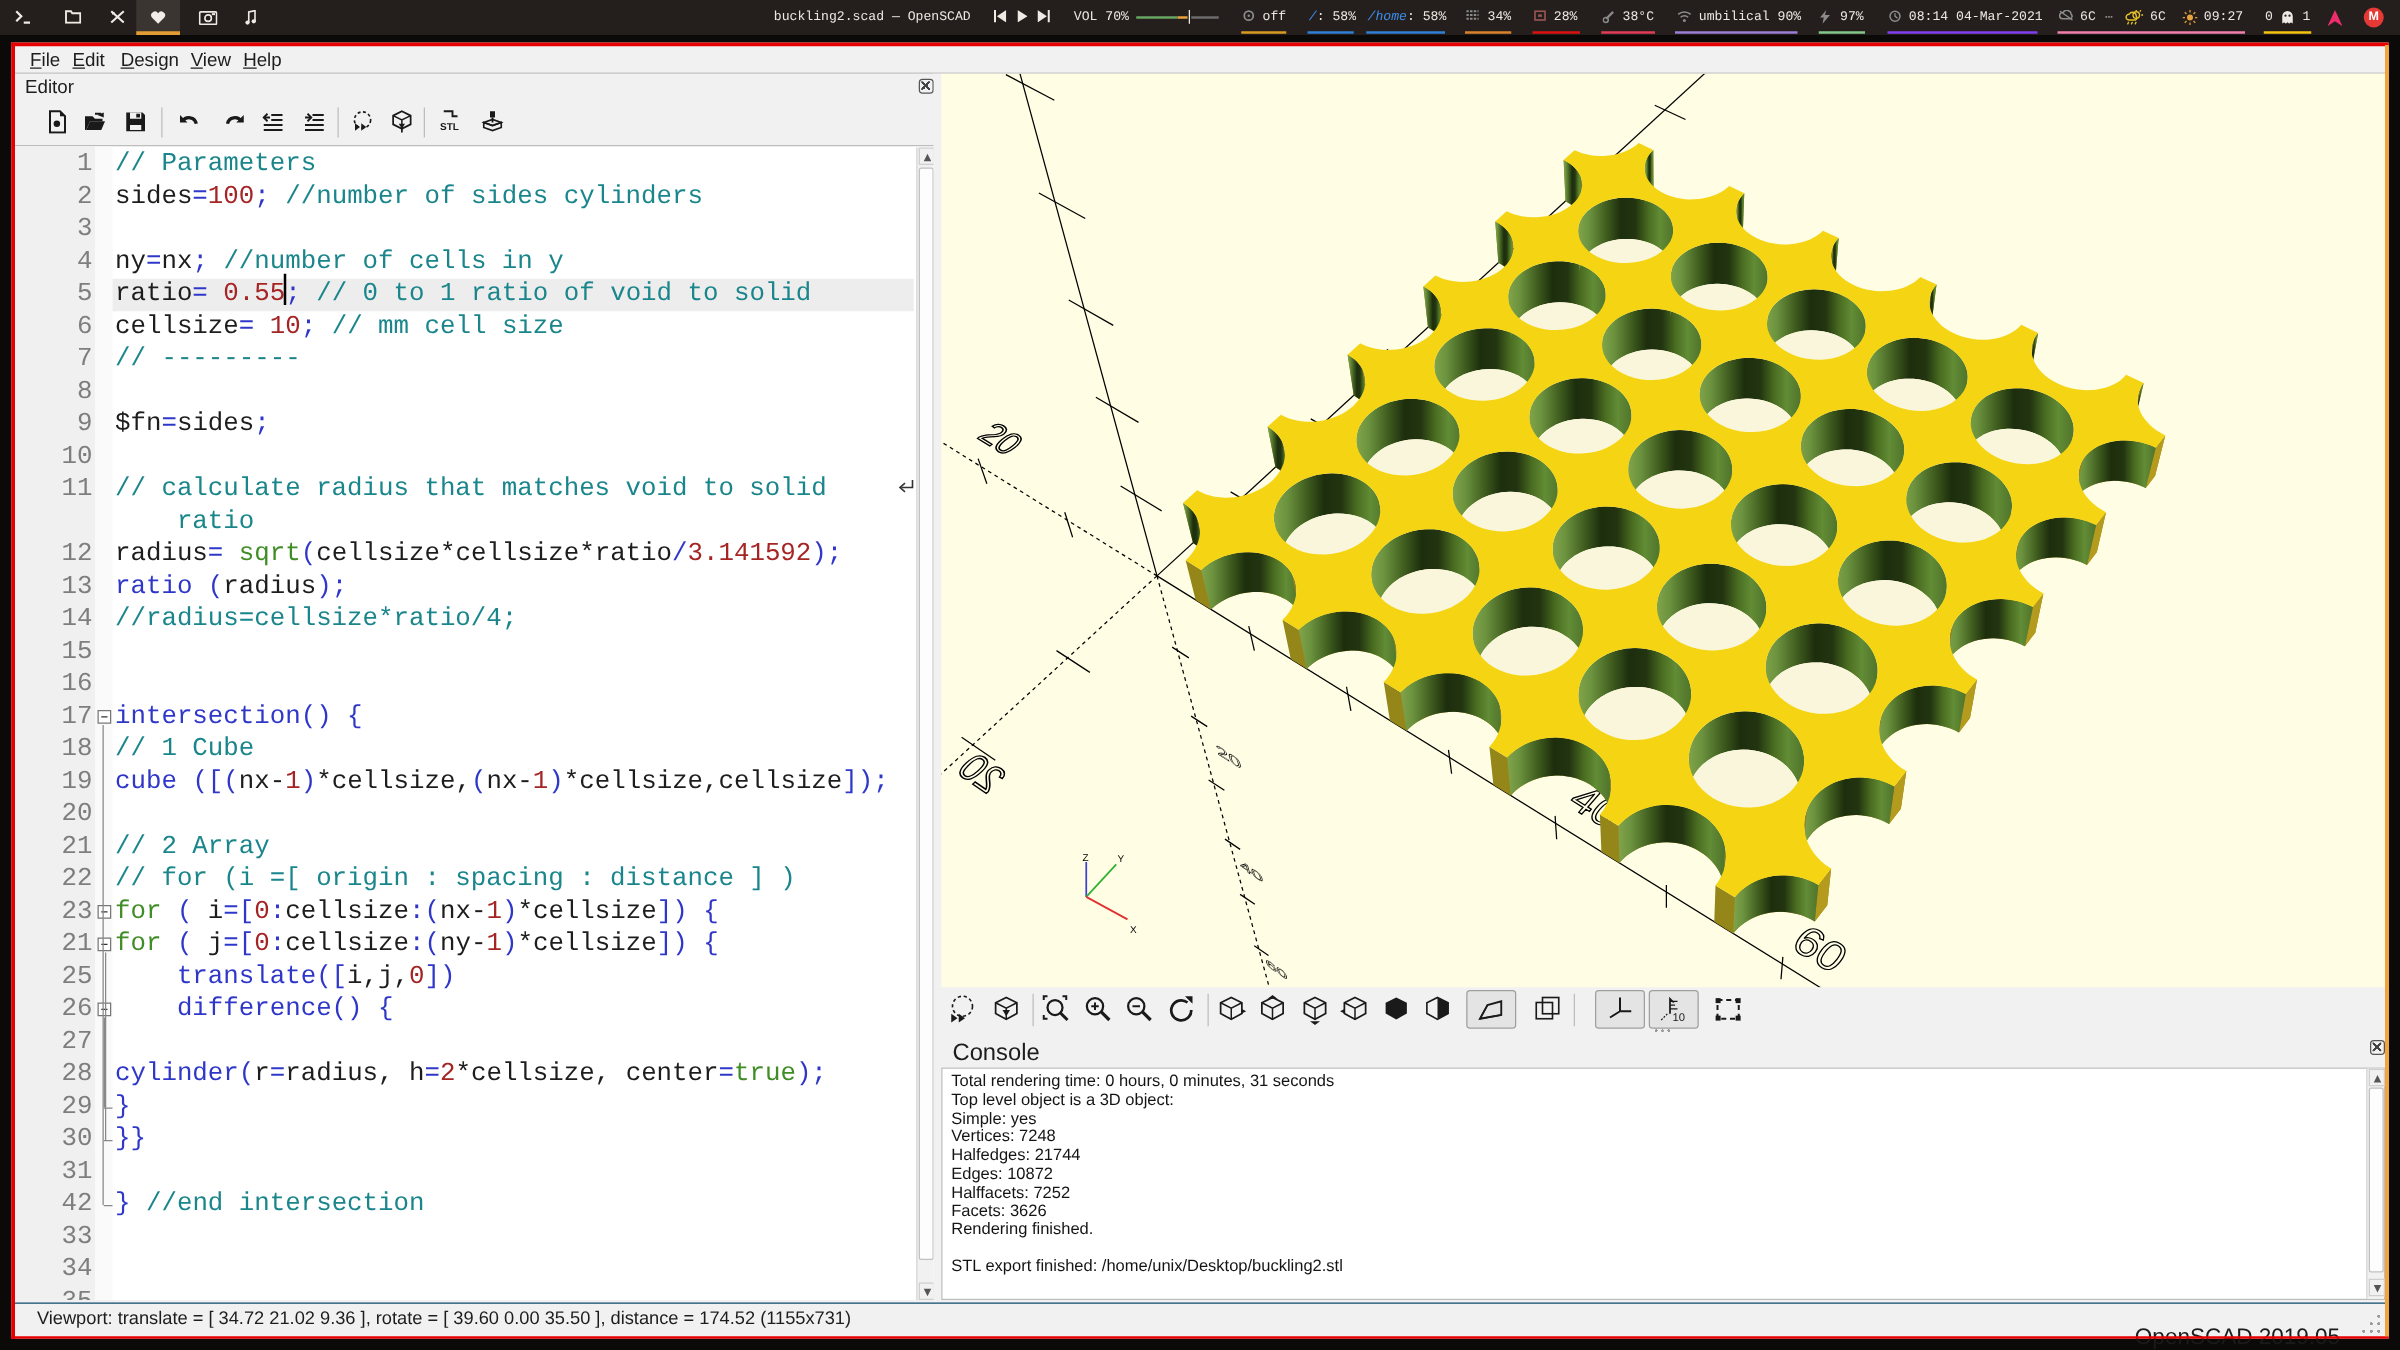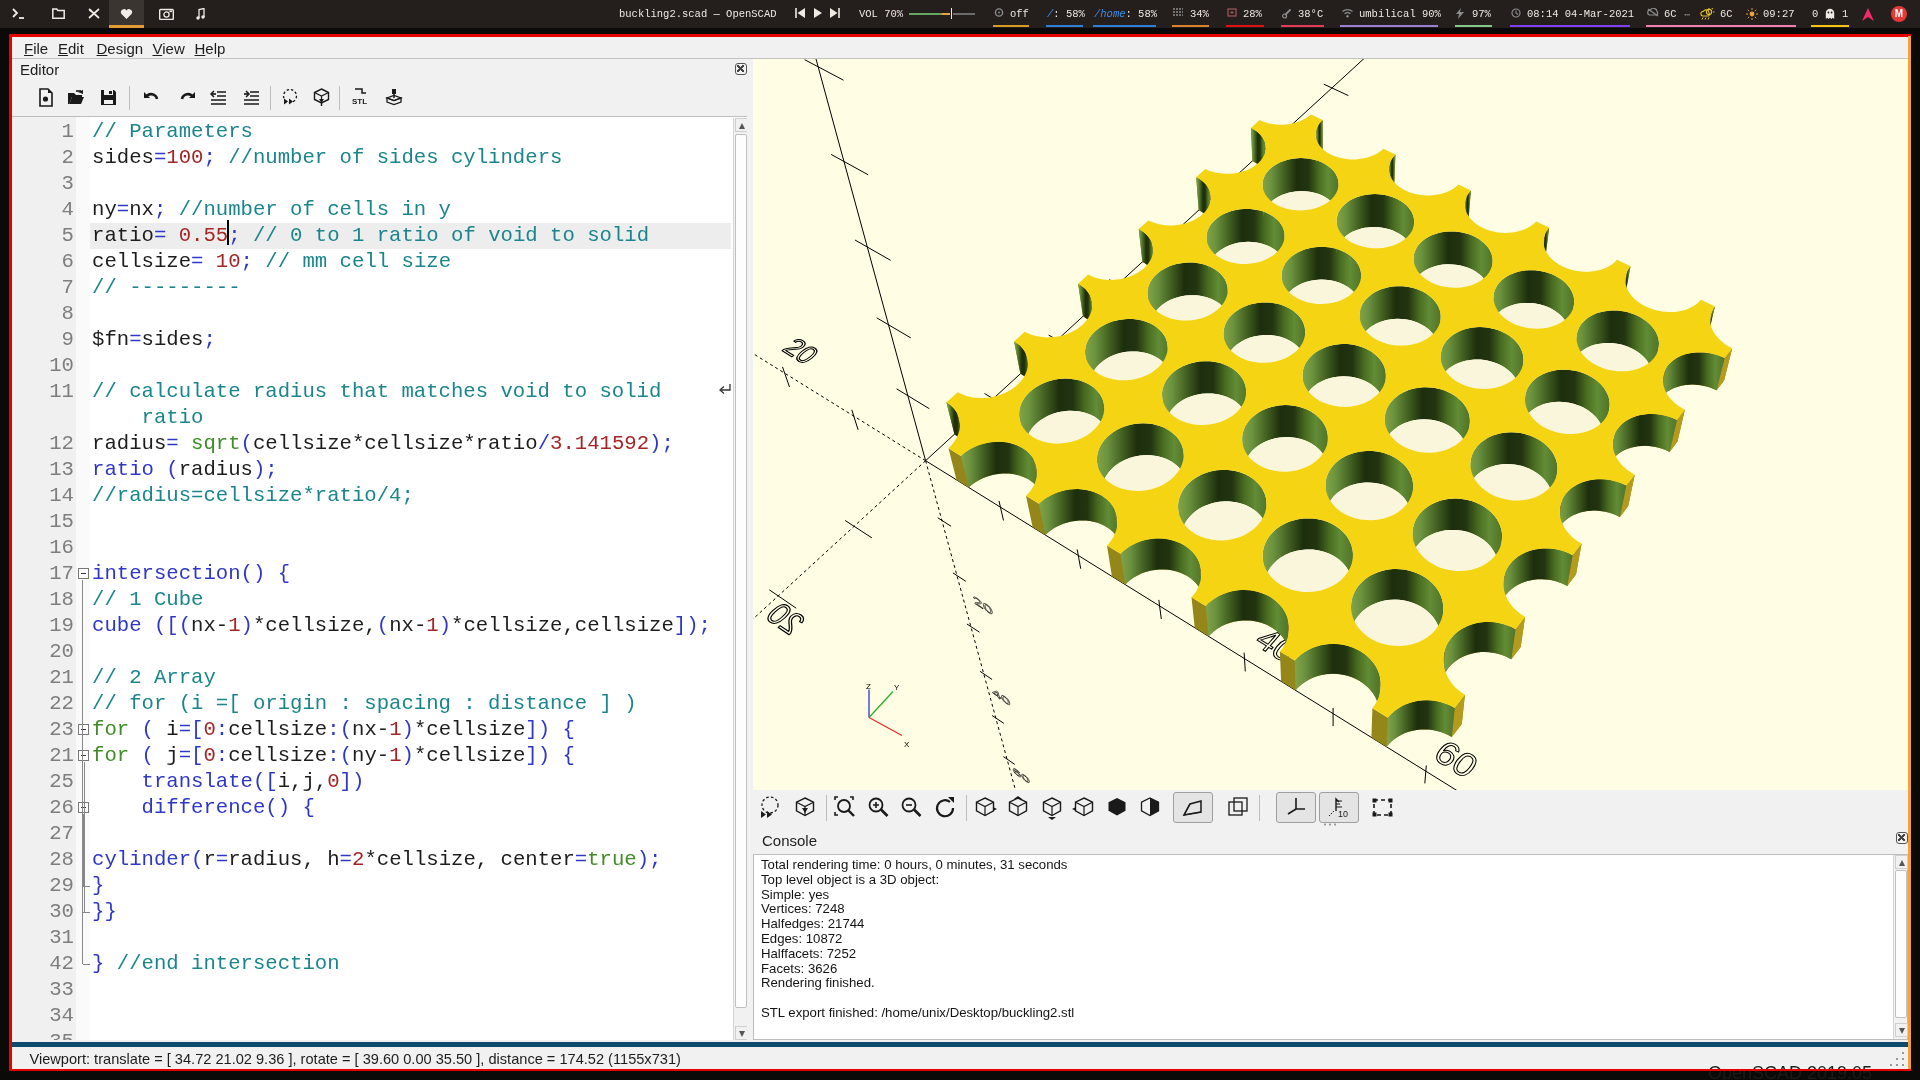--- a/index.html
+++ b/index.html
@@ -38,24 +38,24 @@
 .sbtn {position:absolute;left:0.5px;width:13px;height:14px;background:#f1f1f1;border:1px solid #cfcfcf}
 .arr {width:0;height:0;position:absolute;left:3px}
 #edthumb {position:absolute;left:1px;top:16px;width:12px;height:874px;background:#fdfdfd;border:1px solid #c0c0c0;border-radius:2px}
 #wrapmark {position:absolute;left:706px;top:265px;color:#333;font-size:15px}
 #splitter {position:absolute;left:747px;top:58.5px;width:6px;height:983px;background:#f1f1f1}
 #vp {position:absolute;left:753px;top:58.5px;width:1155px;height:731.5px;background:#fffee5;overflow:hidden}
 #vptb {position:absolute;left:753px;top:790px;width:1155px;height:36px;background:#f1f1f1}
 .vic {position:absolute;top:5px}
 .vbtn {position:absolute;top:2px;width:40px;height:31px;background:#e4e4e4;border:1px solid #9f9f9f;border-radius:3px}
 .vsep {position:absolute;top:5px;width:1px;height:26px;background:#bdbdbd}
-#conlabel {position:absolute;left:762px;top:832px;font-size:15px;color:rgba(26,26,26,0.99)}
+#conlabel {position:absolute;left:762px;top:832px;font-size:19px;color:rgba(26,26,26,0.99)}
 #console {position:absolute;left:753px;top:854px;width:1155px;height:186px;background:#fff;border:1px solid #bdbdbd;font-size:13.2px;color:rgba(17,17,17,0.99);padding:3px 0 0 7px;line-height:14.8px}
 #conscroll {position:absolute;left:1893px;top:855px;width:14px;height:184px;background:#f1f1f1;border-left:1px solid #d5d5d5}
-#statusbar {position:absolute;left:11.5px;top:1042px;width:1896.5px;height:26.5px;background:#f1f1f1;border-top:5px solid #0c4a6e}
+#statusbar {position:absolute;left:11.5px;top:1042px;width:1896.5px;height:26.5px;background:#f1f1f1;border-top:1px solid #0c4a6e}
 #statusbar .lt {position:absolute;left:18px;top:4px;font-size:14.6px;color:rgba(26,26,26,0.99)}
 #statusbar .rt {position:absolute;right:36px;top:16px;font-size:18px;color:rgba(26,26,26,0.99)}
 #grip {position:absolute;left:1884px;top:1051px;width:22px;height:16px;background:
  radial-gradient(circle 1.2px at 19px 14px,#999 1.1px,transparent 1.3px),
  radial-gradient(circle 1.2px at 13px 14px,#999 1.1px,transparent 1.3px),
  radial-gradient(circle 1.2px at 7px 14px,#999 1.1px,transparent 1.3px),
  radial-gradient(circle 1.2px at 19px 8px,#999 1.1px,transparent 1.3px),
  radial-gradient(circle 1.2px at 13px 8px,#999 1.1px,transparent 1.3px),
  radial-gradient(circle 1.2px at 19px 2px,#999 1.1px,transparent 1.3px)}
 </style></head>

